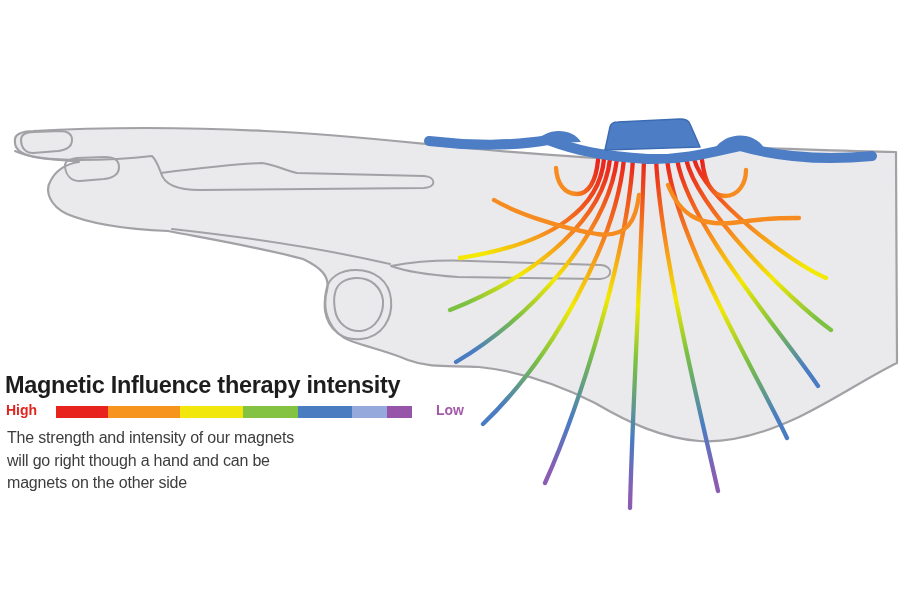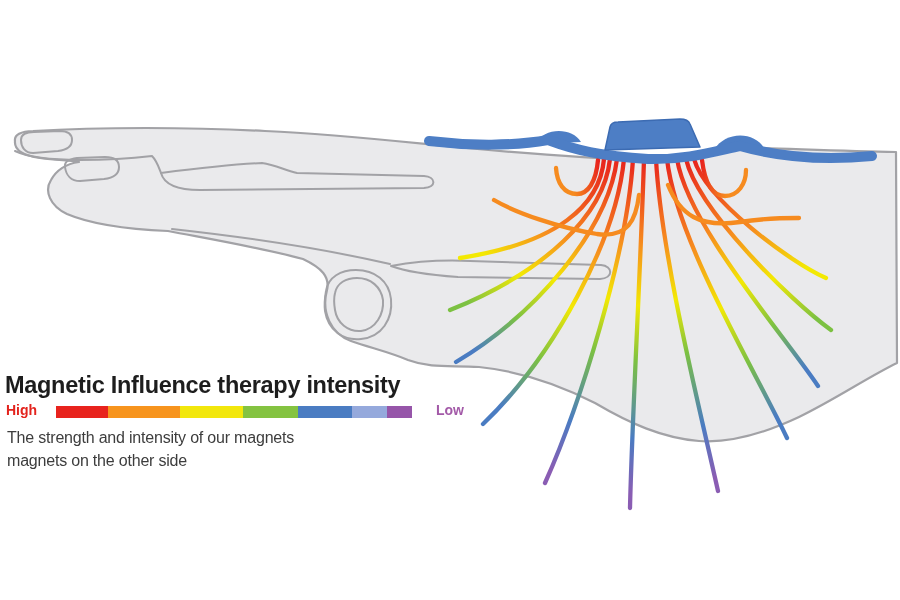--- a/index.html
+++ b/index.html
@@ -203,16 +203,17 @@
       <div class="seg" style="width: 63px; background: rgb(242, 231, 12);"></div>
       <div class="seg" style="width: 55px; background: rgb(132, 195, 65);"></div>
       <div class="seg" style="width: 54px; background: rgb(74, 124, 194);"></div>
       <div class="seg" style="width: 35px; background: rgb(149, 169, 220);"></div>
       <div class="seg" style="width: 25px; background: rgb(150, 85, 169);"></div>
     </div>
   <span class="scale-label low">Low</span>
 
   <div class="desc">
     <div>The strength and intensity of our magnets</div>
+    <div>will go right though a hand and can be</div>
     <div>magnets on the other side</div>
   </div>
 
 </div>
 
 </body></html>

